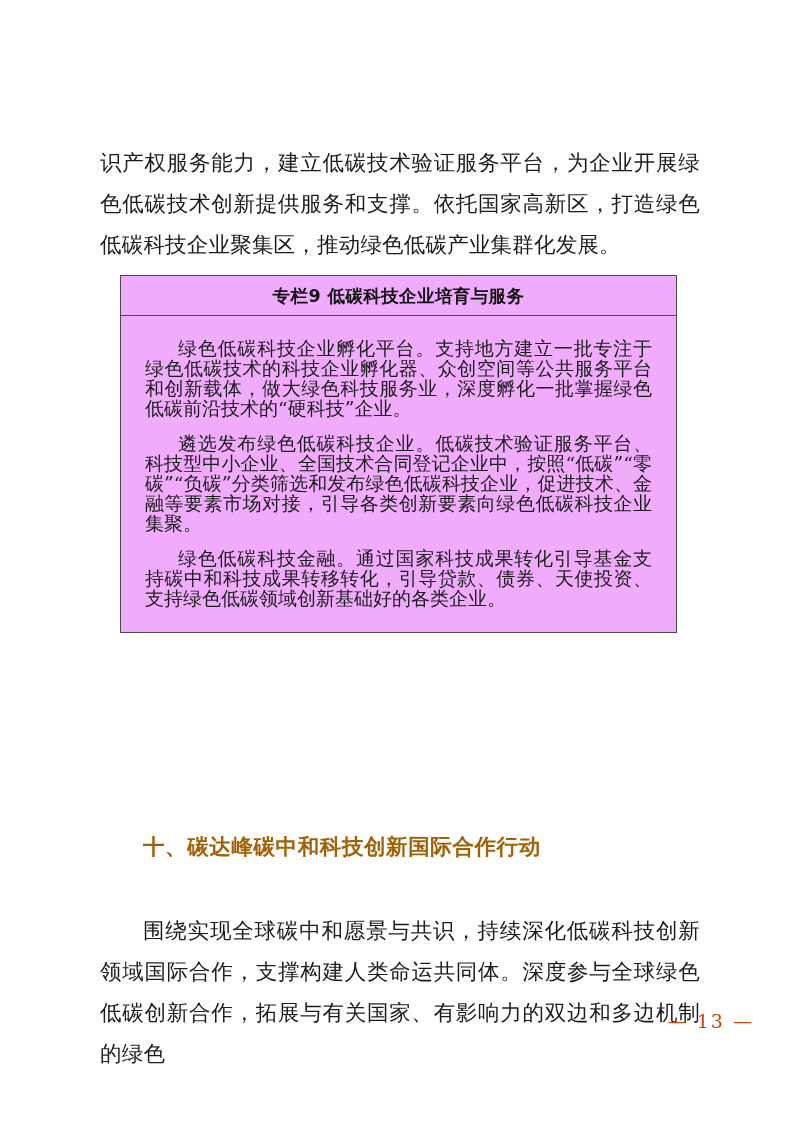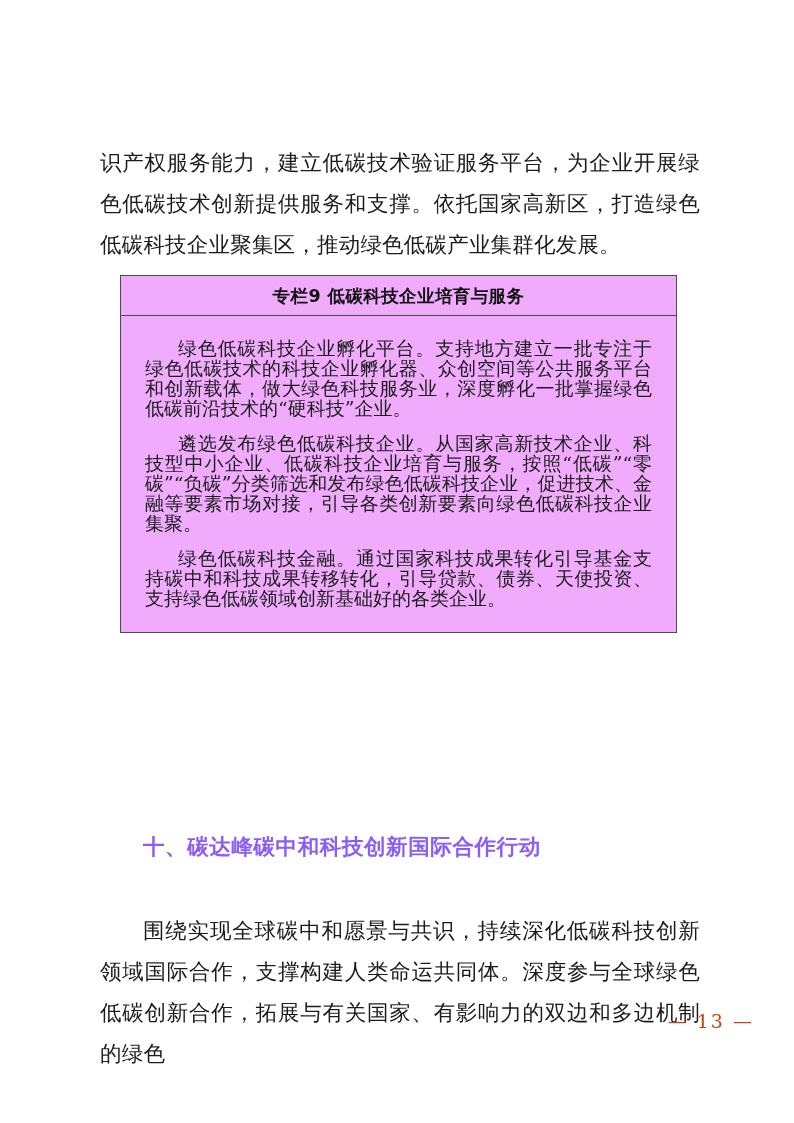--- a/index.html
+++ b/index.html
@@ -86,21 +86,21 @@
 
   
   .section-heading {
     position: absolute;
     left: 143px;
     top: 820px;
     font-size: 21.5px;
     font-weight: bold;
     font-family: "DejaVu Sans", "Liberation Sans", sans-serif;
     letter-spacing: 0.6px;
-    color: #8b5cf6;
+    color: #a16207;
     white-space: nowrap;
   }
 
   .content-lower {
     position: absolute;
     left: 100px;
     top: 866px;
     width: 600px;
   }
 
@@ -125,21 +125,21 @@
 <div class="page">
 
   <div class="content">
     <p class="body-par">识产权服务能力，建立低碳技术验证服务平台，为企业开展绿色低碳技术创新提供服务和支撑。依托国家高新区，打造绿色低碳科技企业聚集区，推动绿色低碳产业集群化发展。</p>
   </div>
 
   <div class="feature-box">
     <div class="feature-box-title">专栏9  低碳科技企业培育与服务</div>
     <div class="feature-box-body">
       <p>绿色低碳科技企业孵化平台。支持地方建立一批专注于绿色低碳技术的科技企业孵化器、众创空间等公共服务平台和创新载体，做大绿色科技服务业，深度孵化一批掌握绿色低碳前沿技术的“硬科技”企业。</p>
-      <p>遴选发布绿色低碳科技企业。从国家高新技术企业、科技型中小企业、低碳科技企业培育与服务，按照“低碳”“零碳”“负碳”分类筛选和发布绿色低碳科技企业，促进技术、金融等要素市场对接，引导各类创新要素向绿色低碳科技企业集聚。</p>
+      <p>遴选发布绿色低碳科技企业。低碳技术验证服务平台、科技型中小企业、全国技术合同登记企业中，按照“低碳”“零碳”“负碳”分类筛选和发布绿色低碳科技企业，促进技术、金融等要素市场对接，引导各类创新要素向绿色低碳科技企业集聚。</p>
       <p>绿色低碳科技金融。通过国家科技成果转化引导基金支持碳中和科技成果转移转化，引导贷款、债券、天使投资、支持绿色低碳领域创新基础好的各类企业。</p>
     </div>
   </div>
 
   <div class="section-heading">十、碳达峰碳中和科技创新国际合作行动</div>
 
   <div class="content-lower">
     <p class="body-par indent">围绕实现全球碳中和愿景与共识，持续深化低碳科技创新领域国际合作，支撑构建人类命运共同体。深度参与全球绿色低碳创新合作，拓展与有关国家、有影响力的双边和多边机制的绿色</p>
   </div>
 

